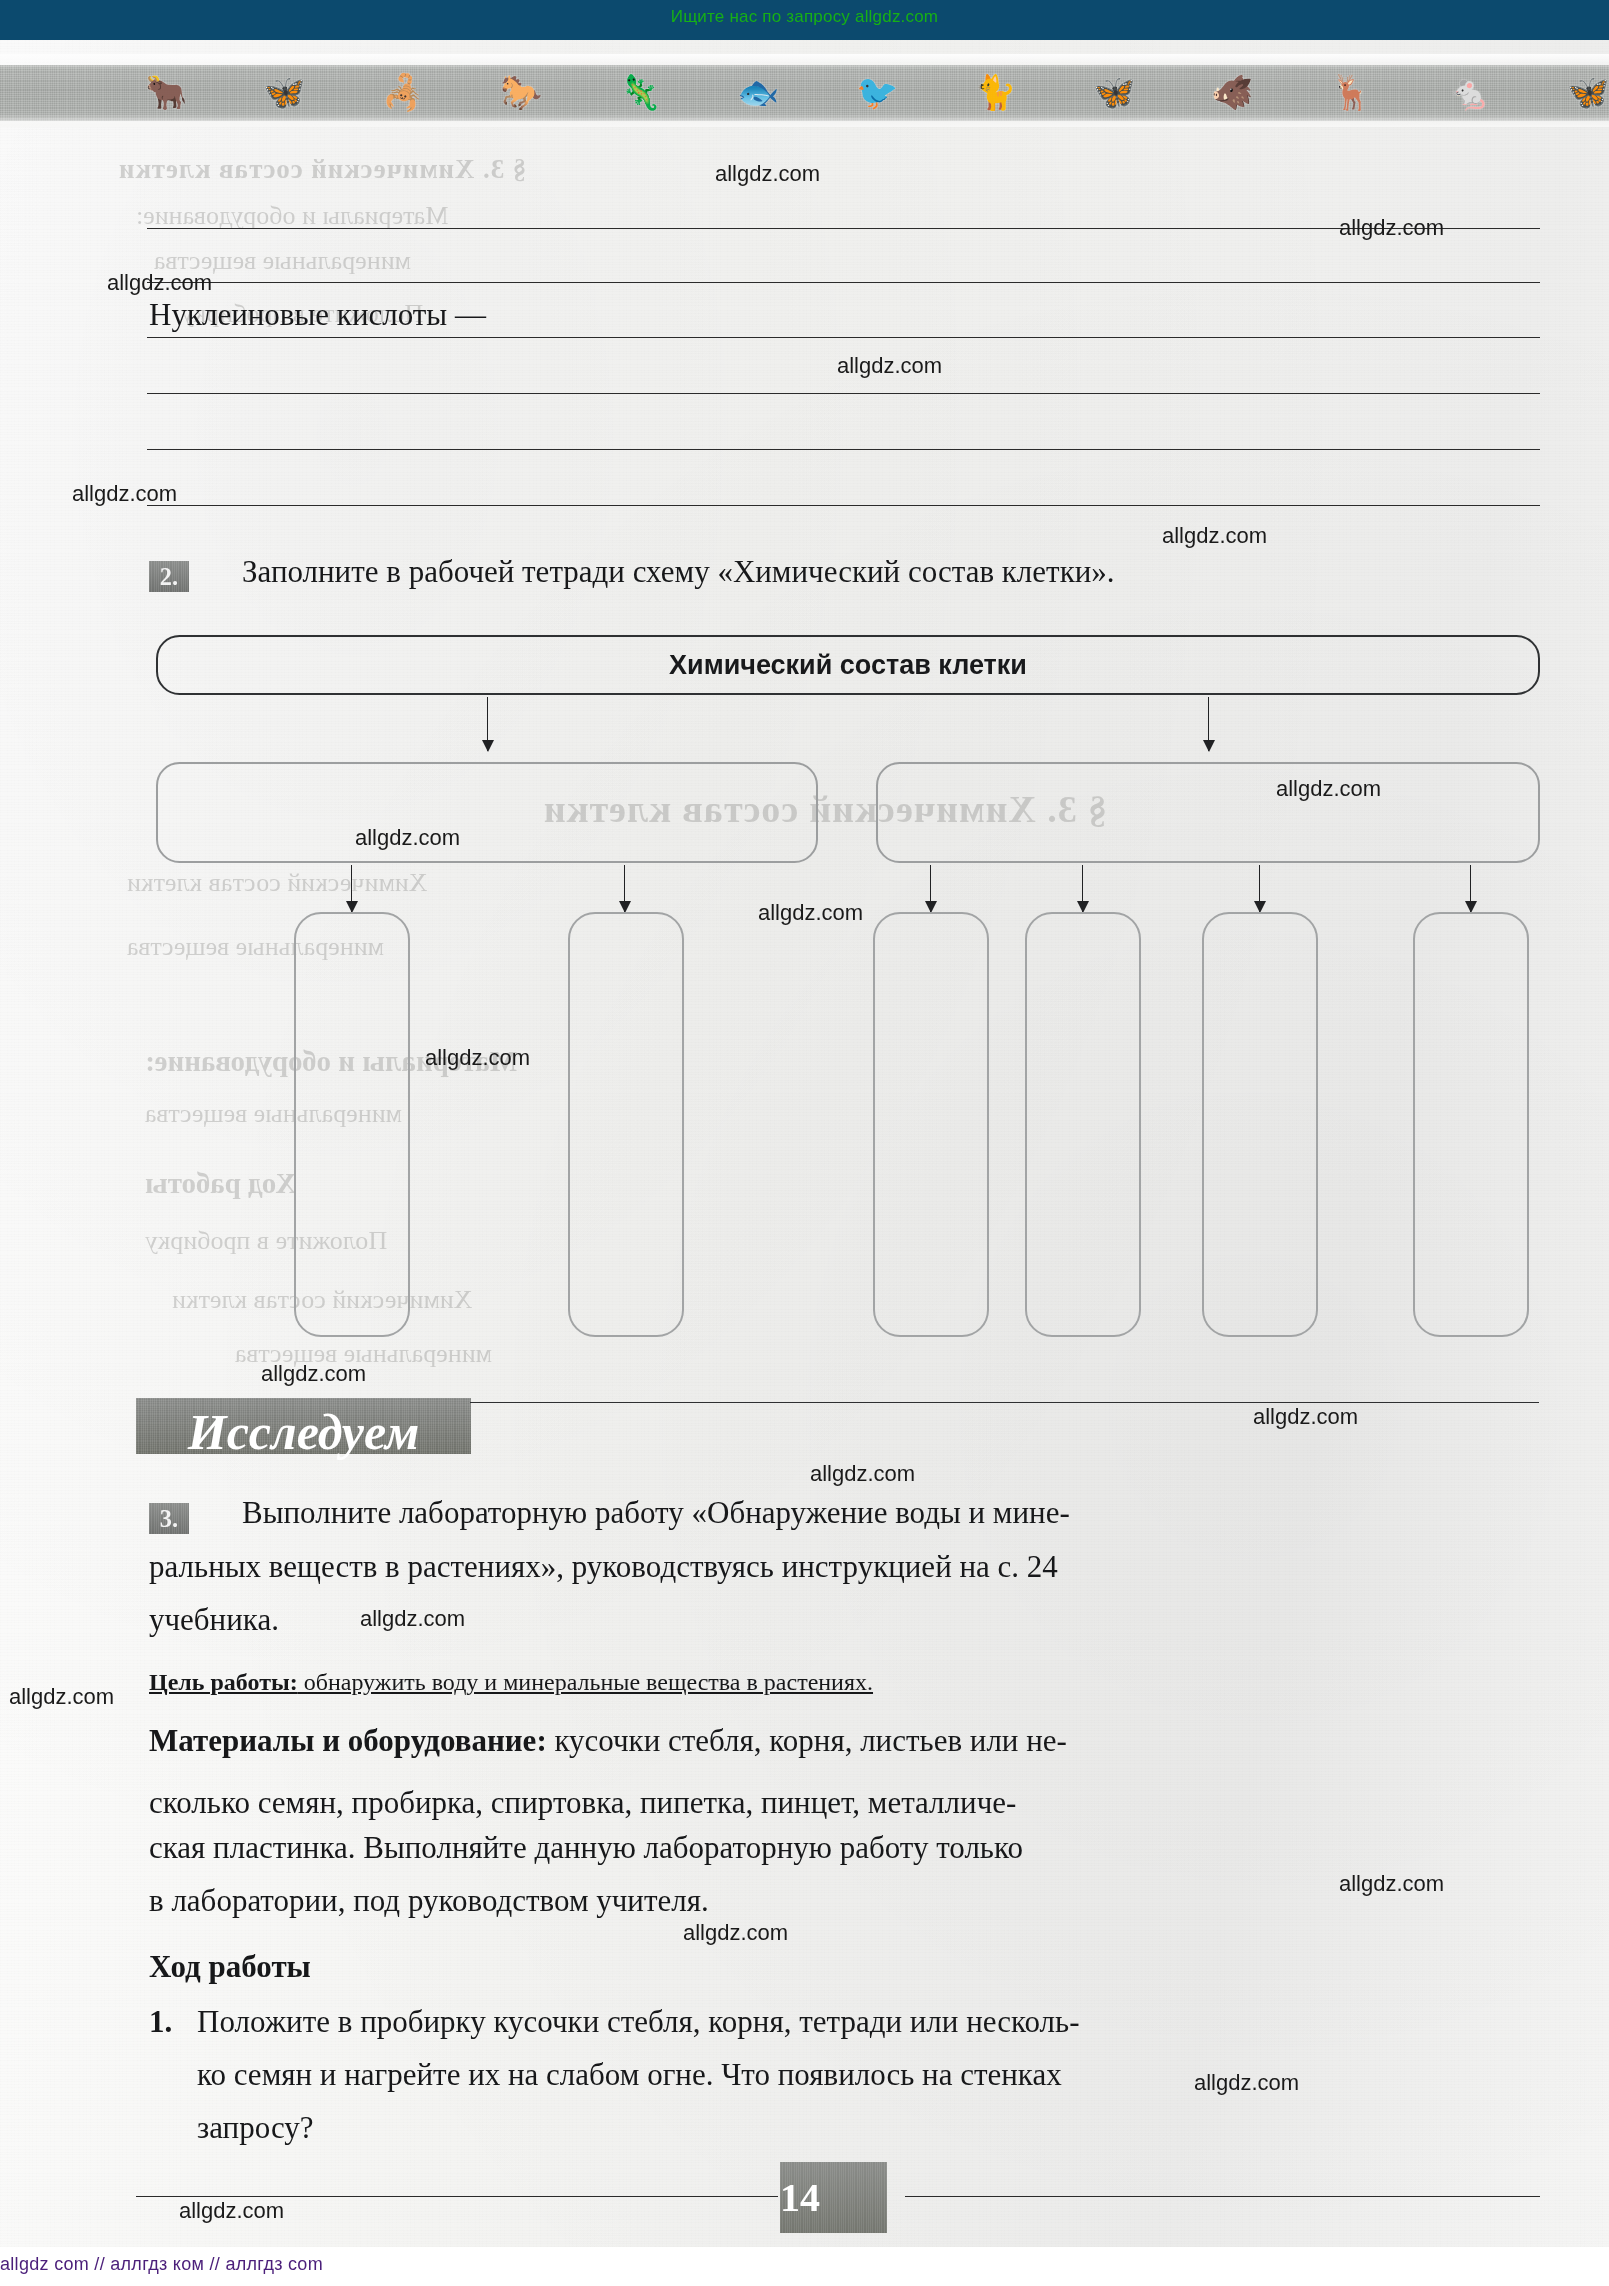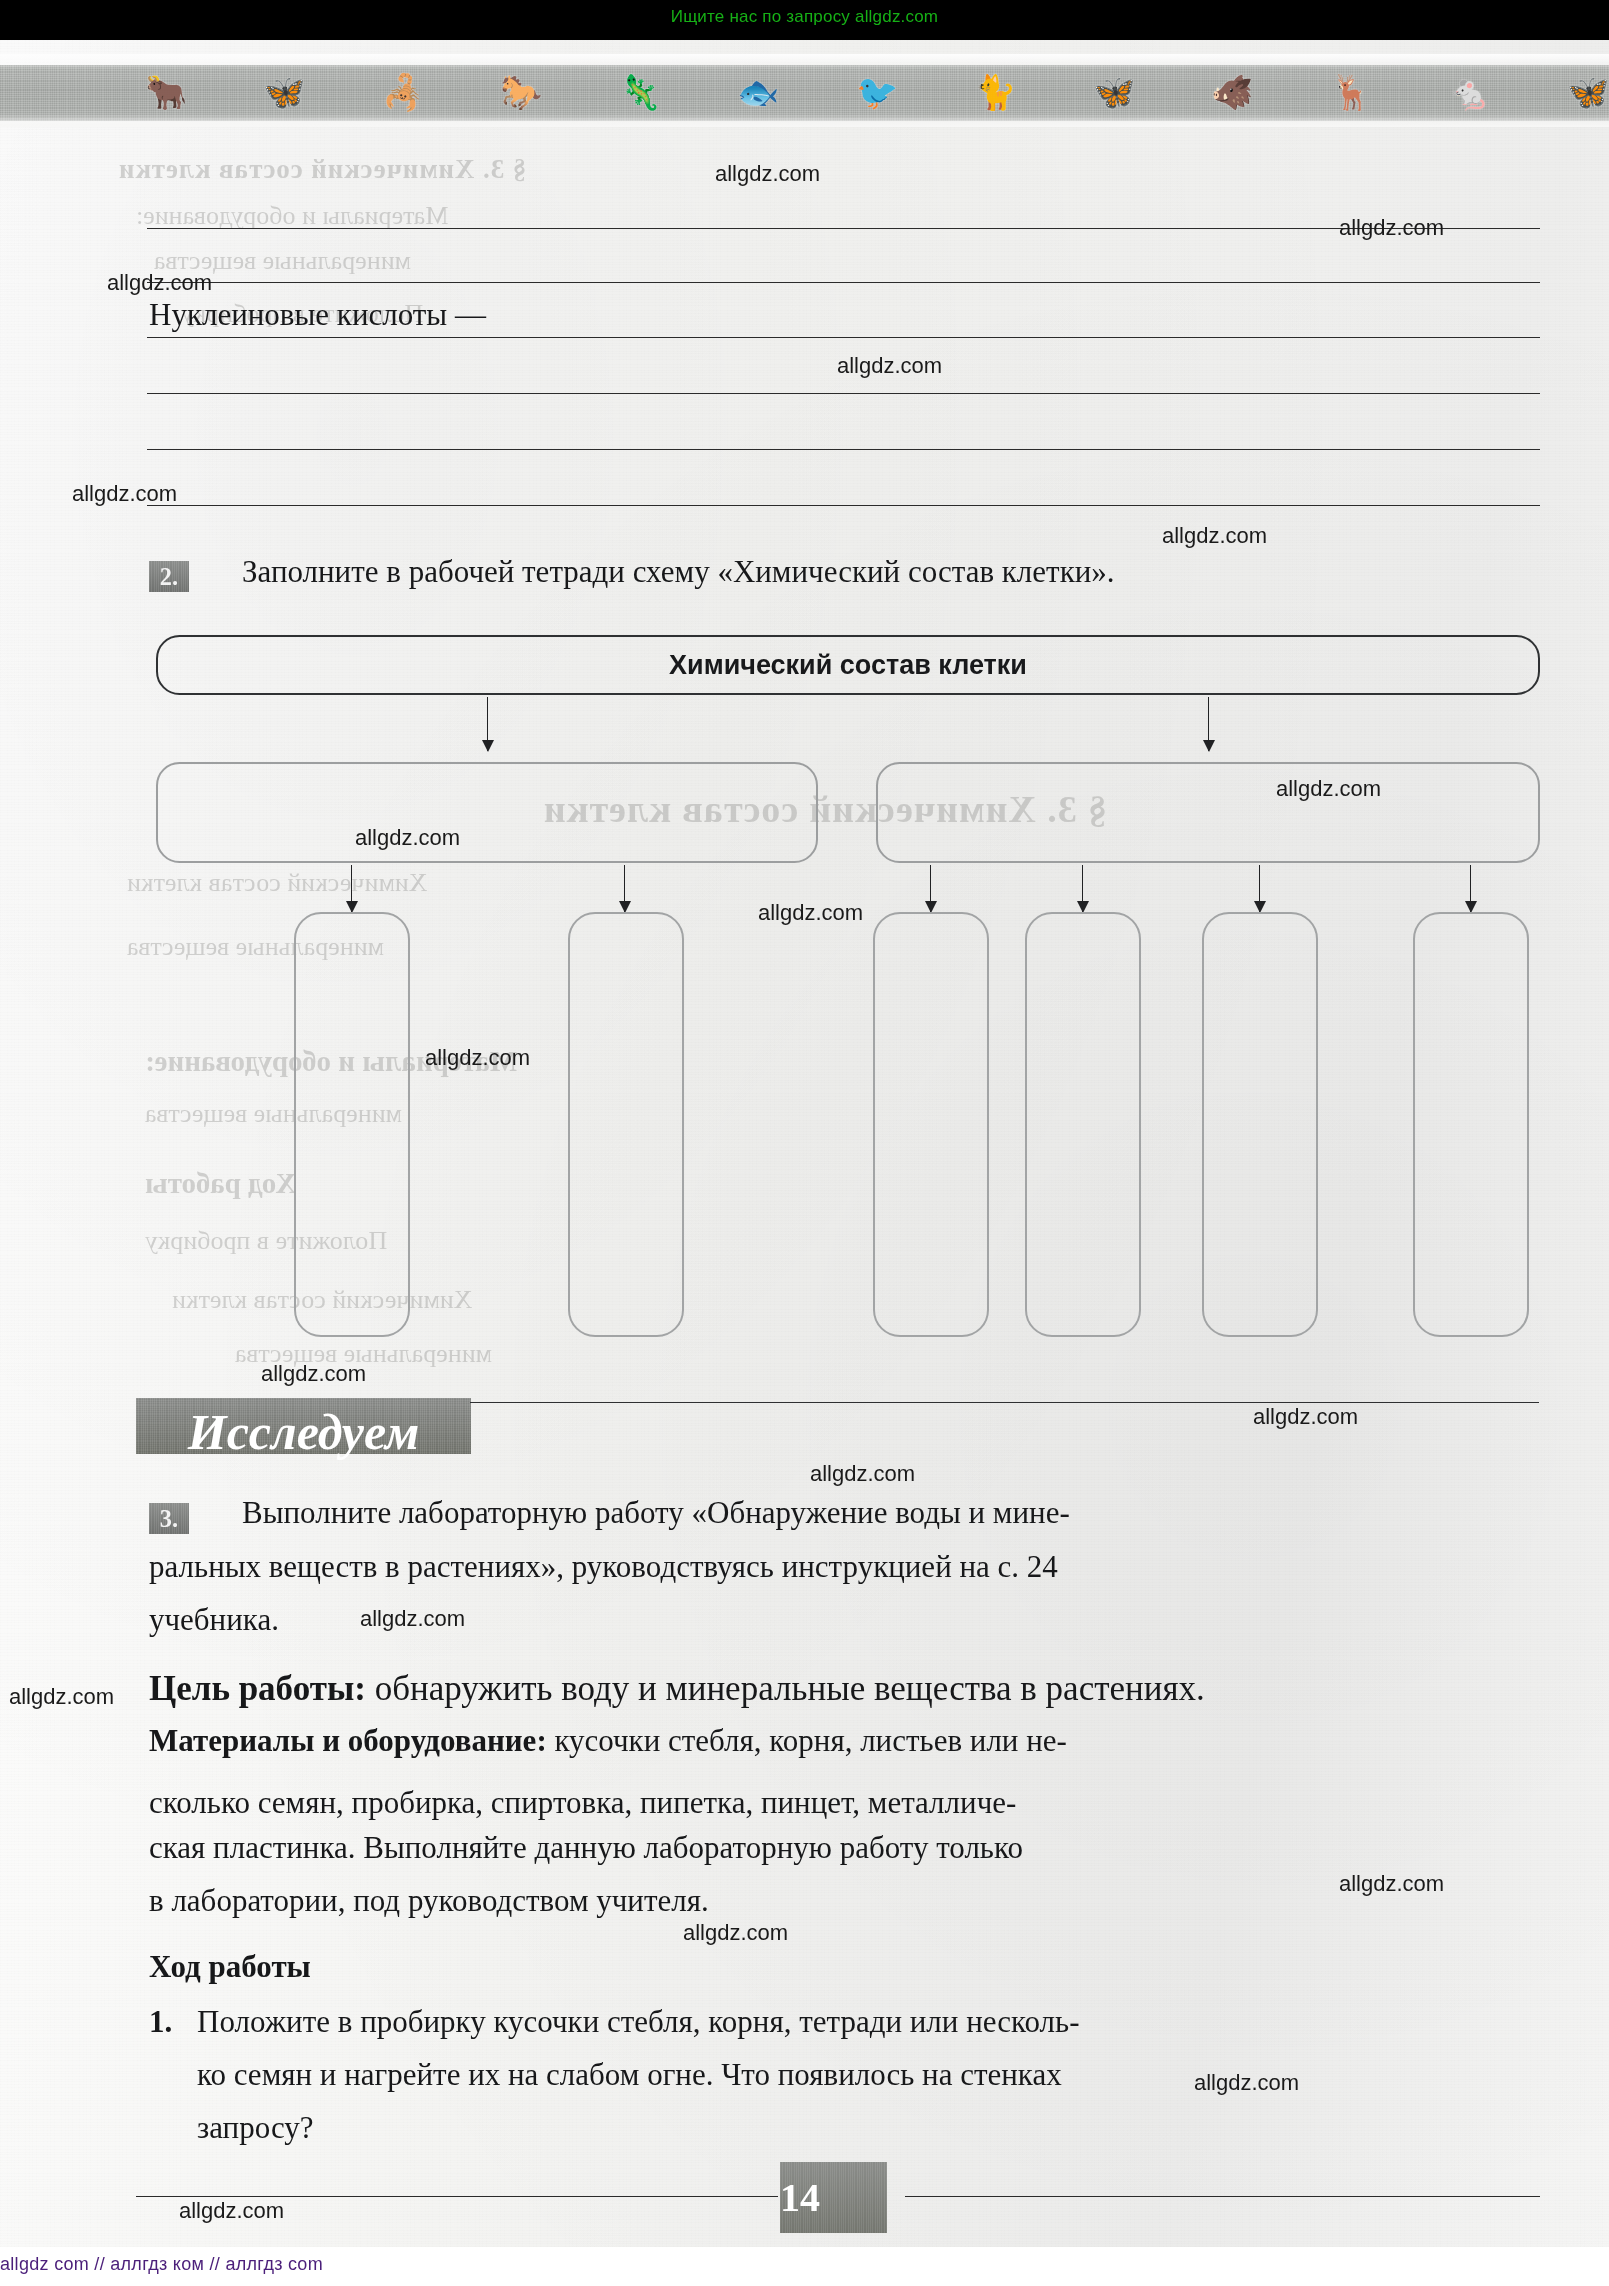--- a/index.html
+++ b/index.html
@@ -5,21 +5,21 @@
   html,body{margin:0;padding:0;}
   body{
     width:1609px;height:2287px;position:relative;overflow:hidden;
     background:#ffffff;
     font-family:"Liberation Serif", serif;
   }
 
   
   .topbar{
     position:absolute;left:0;top:0;width:1609px;height:40px;
-    background:#000000;
+    background:#0c4a6e;
   }
   .topbar-text{
     position:absolute;left:0;top:7.2px;width:1609px;text-align:center;
     font-family:"Liberation Sans", sans-serif;
     font-size:17px;color:#16b016;letter-spacing:0.2px;
   }
 
   
   .sheet{
     position:absolute;left:0;top:40px;width:1609px;height:2207px;
@@ -266,21 +266,21 @@
 
 <div class="sec-strip" style="left:136px;top:1398px;width:335px;height:56px;"></div>
 <div class="sec-strip-label" style="left:136px;top:1403px;width:335px;text-align:center;font-size:50px;">Исследуем</div>
 <div class="sec-underline" style="left:470px;top:1402px;width:1069px;"></div>
 
 <div class="num-badge" style="left:149px;top:1503px;width:40px;height:31px;font-size:24.4px;line-height:31px;">3.</div>
 <div class="t" style="left:242px;top:1495px;font-size:31px;">Выполните  лабораторную  работу  «Обнаружение  воды  и  мине-</div>
 <div class="t" style="left:149px;top:1549px;font-size:31px;">ральных веществ в растениях», руководствуясь инструкцией на с. 24</div>
 <div class="t" style="left:149px;top:1602px;font-size:31px;">учебника.</div>
 
-<div style="position:absolute;left:149px;top:1669px;font-size:35px;color:#17181a;white-space:nowrap;">
+<div style="position:absolute;left:149px;top:1669px;font-size:24px;color:#17181a;white-space:nowrap;text-decoration:underline;">
   <span class="t-b">Цель работы:</span><span> обнаружить воду и минеральные вещества в растениях.</span>
 </div>
 
 <div style="position:absolute;left:149px;top:1723px;font-size:31px;color:#17181a;white-space:nowrap;">
   <span class="t-b">Материалы и оборудование:</span><span> кусочки стебля, корня, листьев или не-</span>
 </div>
 <div class="t" style="left:149px;top:1777px;font-size:31px;margin-top:8px;">сколько семян, пробирка, спиртовка, пипетка, пинцет, металличе-</div>
 <div class="t" style="left:149px;top:1830px;font-size:31px;">ская пластинка.  Выполняйте  данную  лабораторную  работу  только</div>
 <div class="t" style="left:149px;top:1883px;font-size:31px;">в лаборатории, под руководством учителя.</div>
 

